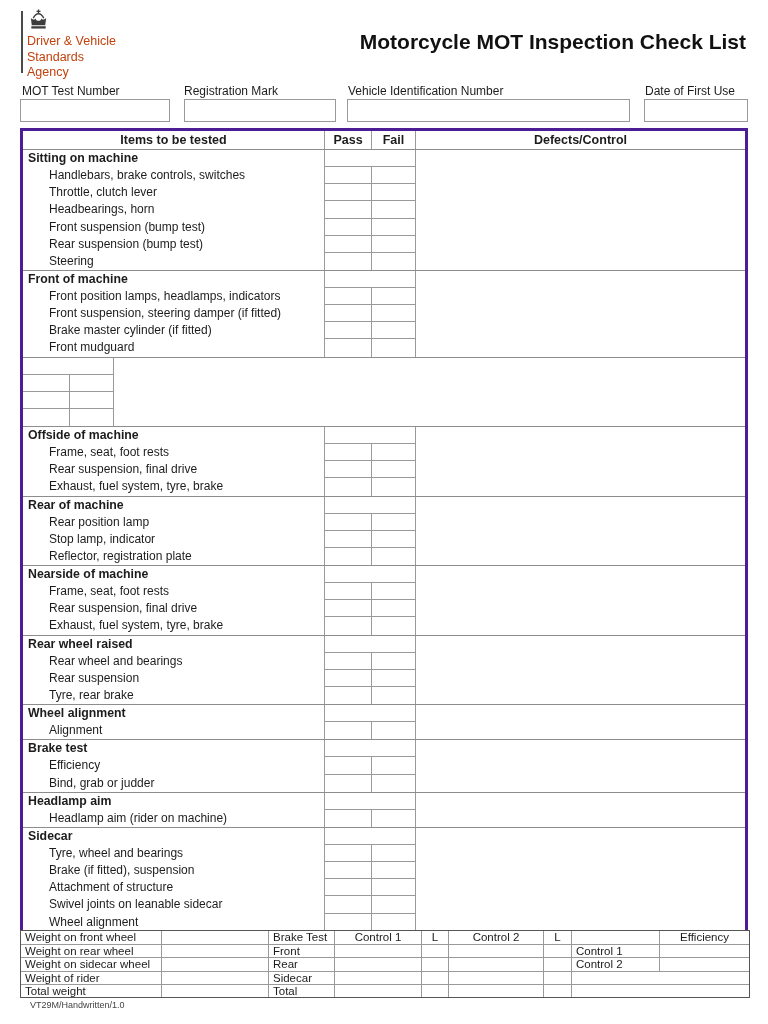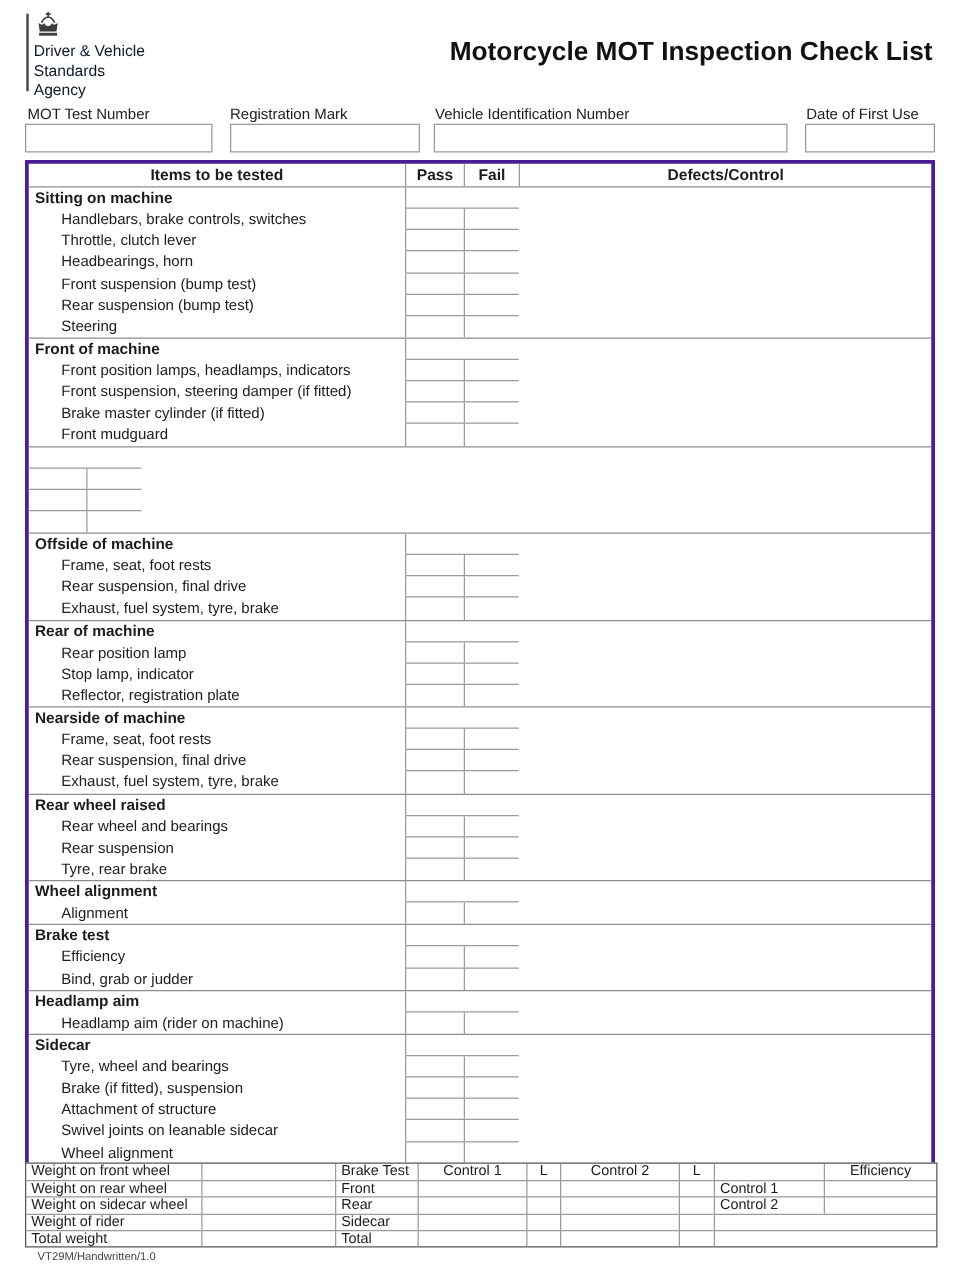--- a/index.html
+++ b/index.html
@@ -2,41 +2,41 @@
 <html><head>
 <meta charset="utf-8">
 <style>
   * { box-sizing: border-box; margin: 0; padding: 0; }
   html,body { width: 768px; height: 1024px; background: #ffffff; }
   body { position: relative; font-family: "Liberation Sans", sans-serif; color: #1c1c1c; overflow: hidden; }
 
   
   .logo-rule { position: absolute; left: 21px; top: 11px; width: 2px; height: 62px; background: #4a4a4a; }
   .crown { position: absolute; left: 27px; top: 9px; width: 23px; height: 23px; }
-  .logo-text { position: absolute; left: 27px; top: 34px; font-size: 12.5px; line-height: 15.5px; color: #0f172a; white-space: nowrap; }
+  .logo-text { position: absolute; left: 27px; top: 34px; font-size: 12.5px; line-height: 15.5px; color: #c2410c; white-space: nowrap; }
   .form-title { position: absolute; top: 30px; right: 22px; font-size: 21px; font-weight: 700; color: #111; white-space: nowrap; }
 
   
   .field-label { position: absolute; top: 84px; font-size: 12px; white-space: nowrap; }
   .field-box { position: absolute; top: 99px; height: 23px; border: 1px solid #9a9a9a; background: #fff; }
   #f1l { left: 22px; }  #f1b { left: 20px;  width: 150px; }
   #f2l { left: 184px; } #f2b { left: 184px; width: 152px; }
   #f3l { left: 348px; } #f3b { left: 347px; width: 283px; }
   #f4l { left: 645px; } #f4b { left: 644px; width: 104px; }
 
   
   #checklist { position: absolute; left: 20px; top: 128px; width: 728px; border: 3px solid #4c1d95; background: #fff; }
   .thead { display: flex; height: 18px; line-height: 18px; font-size: 12.5px; font-weight: 700; }
   .th { text-align: center; white-space: nowrap; }
   .th-items   { width: 302px; border-right: 1px solid #9a9a9a; }
   .th-pass    { width: 47px;  border-right: 1px solid #9a9a9a; }
   .th-fail    { width: 43px; }
   .th-defects { flex: 1; border-left: 1px solid #9a9a9a; }
 
-  .section { display: flex; border-top: 1px solid #8d8d8d; align-items: flex-end; }
+  .section { display: flex; border-top: 1px solid #8d8d8d; }
   .sec-left { width: 302px; border-right: 1px solid #9a9a9a; overflow: hidden; }
   .row { height: 17.13px; line-height: 17.13px; font-size: 12px; white-space: nowrap; }
   .sec-title { font-weight: 700; padding-left: 5px; font-size: 12.3px; }
   .item { padding-left: 26px; }
   .sec-mid { width: 90px; display: flex; flex-direction: column; }
   .sec-mid .row { border-bottom: 1px solid #9a9a9a; display: flex; }
   .sec-mid .row:last-child { border-bottom: none; }
   .pass-cell { width: 47px; height: 100%; border-right: 1px solid #9a9a9a; }
   .fail-cell { flex: 1; height: 100%; }
   .defects { flex: 1; border-left: 1px solid #9a9a9a; }

